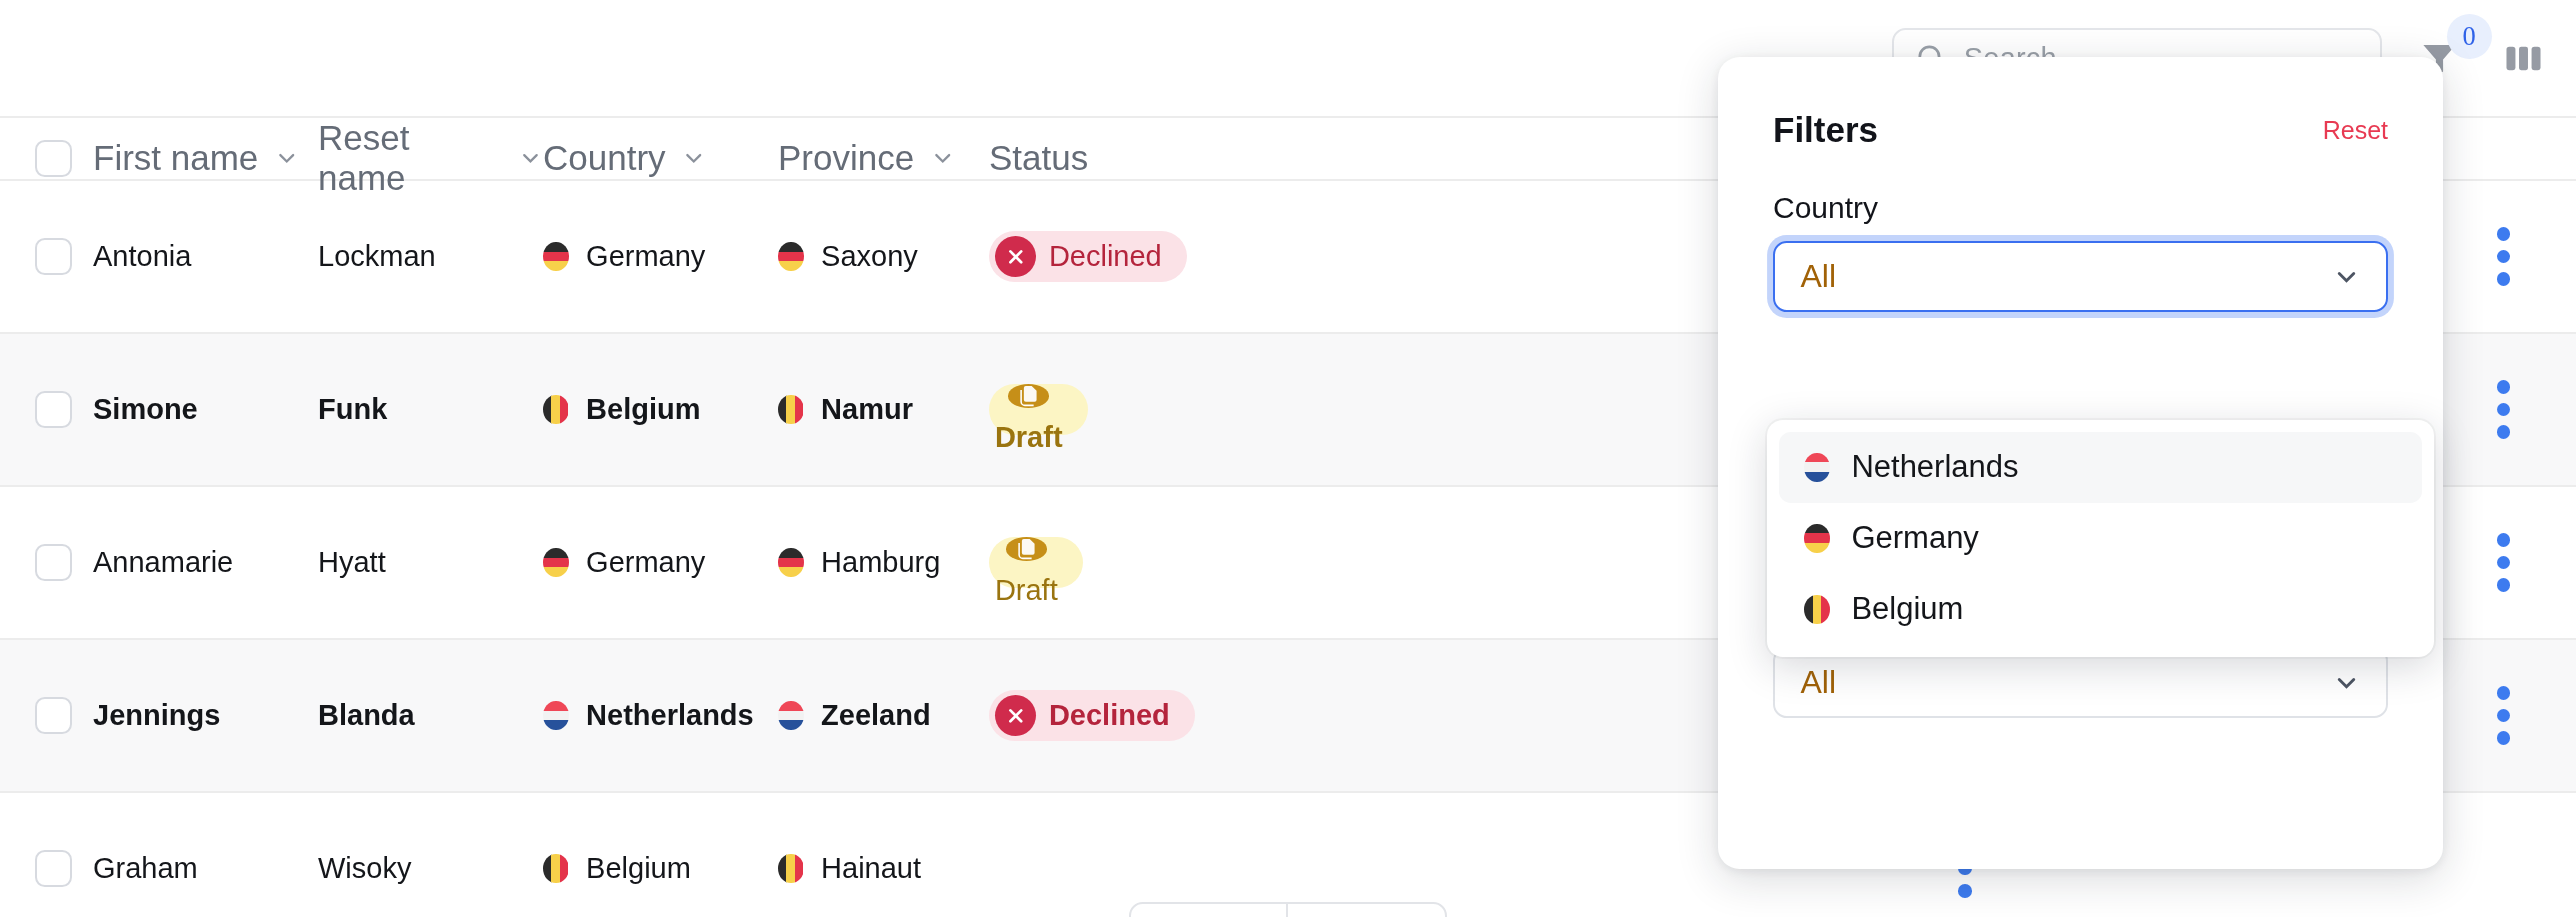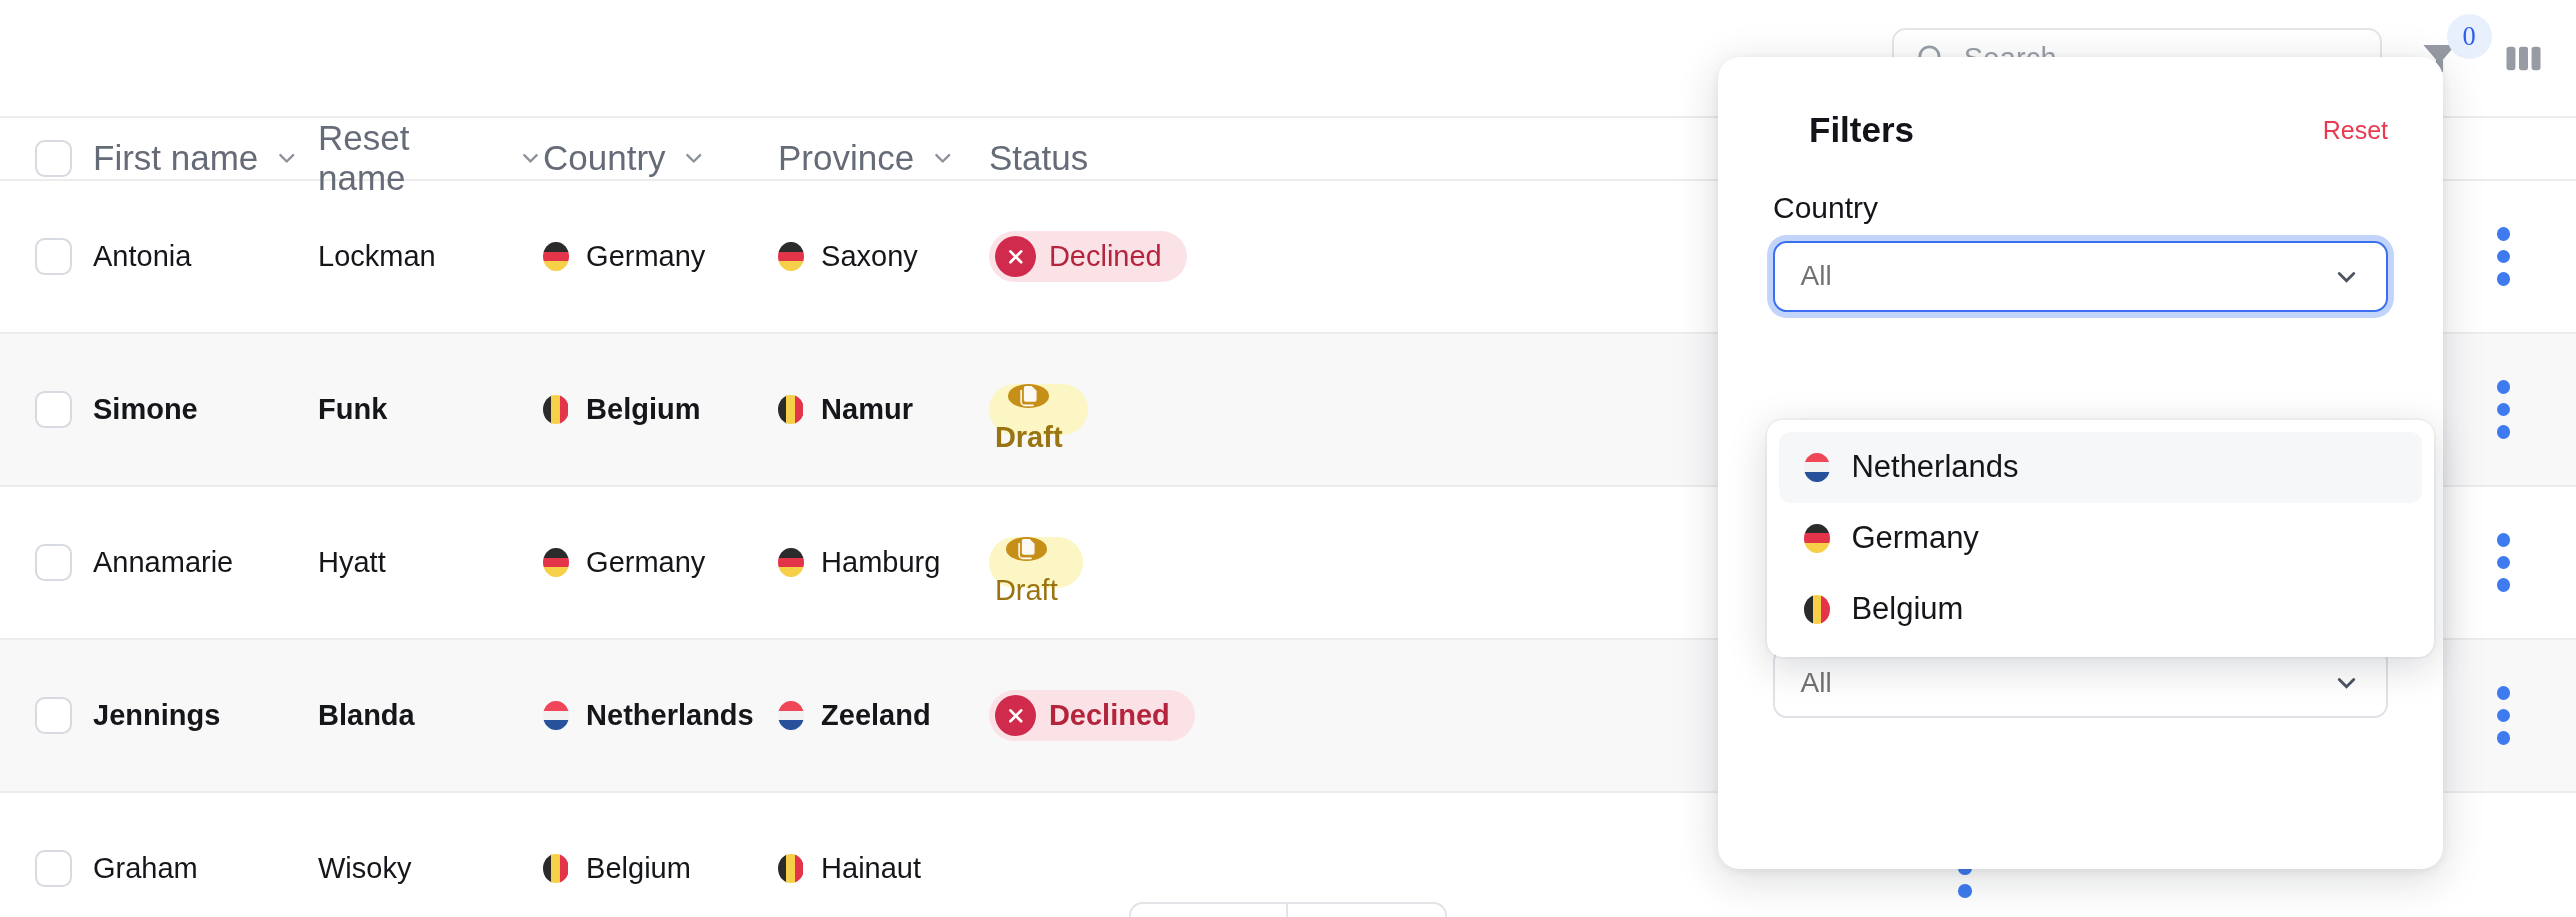--- a/index.html
+++ b/index.html
@@ -94,32 +94,32 @@
   .pager div { width: 157px; border-right: 2px solid #e2e4e8; }
   .pager div:last-child { border-right: 0; }
 
   
   .filters-panel {
     position:absolute; left:1718px; top:57px; width: 725px; height: 812px;
     background:#fff; border-radius: 21.6px;
     box-shadow: 0 9.8px 43px rgba(25,30,45,.16), 0 2px 9.8px rgba(25,30,45,.07);
     padding: 53px 55px 0 55px;
   }
-  .fp-head { display:flex; align-items:center; justify-content:space-between;margin-left:36px; }
+  .fp-head { display:flex; align-items:center; justify-content:space-between; }
   .fp-title { font-size: 35px; font-weight: bold; color:#12141a; }
   .fp-reset { font-size: 25px; color:#e83a52; cursor:pointer; }
   .fp-label { margin-top: 41px; font-size: 30px; color:#12141a; }
   .select {
     margin-top: 15.7px; height: 71px; border-radius: 13.7px;
     border: 2px solid #dfe2e7; background:#fff;
     display:flex; align-items:center; justify-content:space-between;
     padding: 0 25.5px; cursor:pointer;
   }
   .select.focused { border: 2.9px solid #3a6ff0; box-shadow: 0 0 0 5.9px #c3d4fb; }
-  .select .val { font-size: 28px; color:#737373; }
+  .select .val { font-size: 32px; color:#a16207; }
   .select .chev { color:#4d5563; }
 
   
   .dropdown {
     position:absolute; left: 1767px; top: 420px; width: 667px;
     background:#fff; border-radius: 15.7px; padding: 11.8px;
     box-shadow: 0 9.8px 39px rgba(25,30,45,.17), 0 0 0 2px rgba(0,0,0,.035);
     z-index: 5;
   }
   .opt { display:flex; align-items:center; gap: 21.6px;

